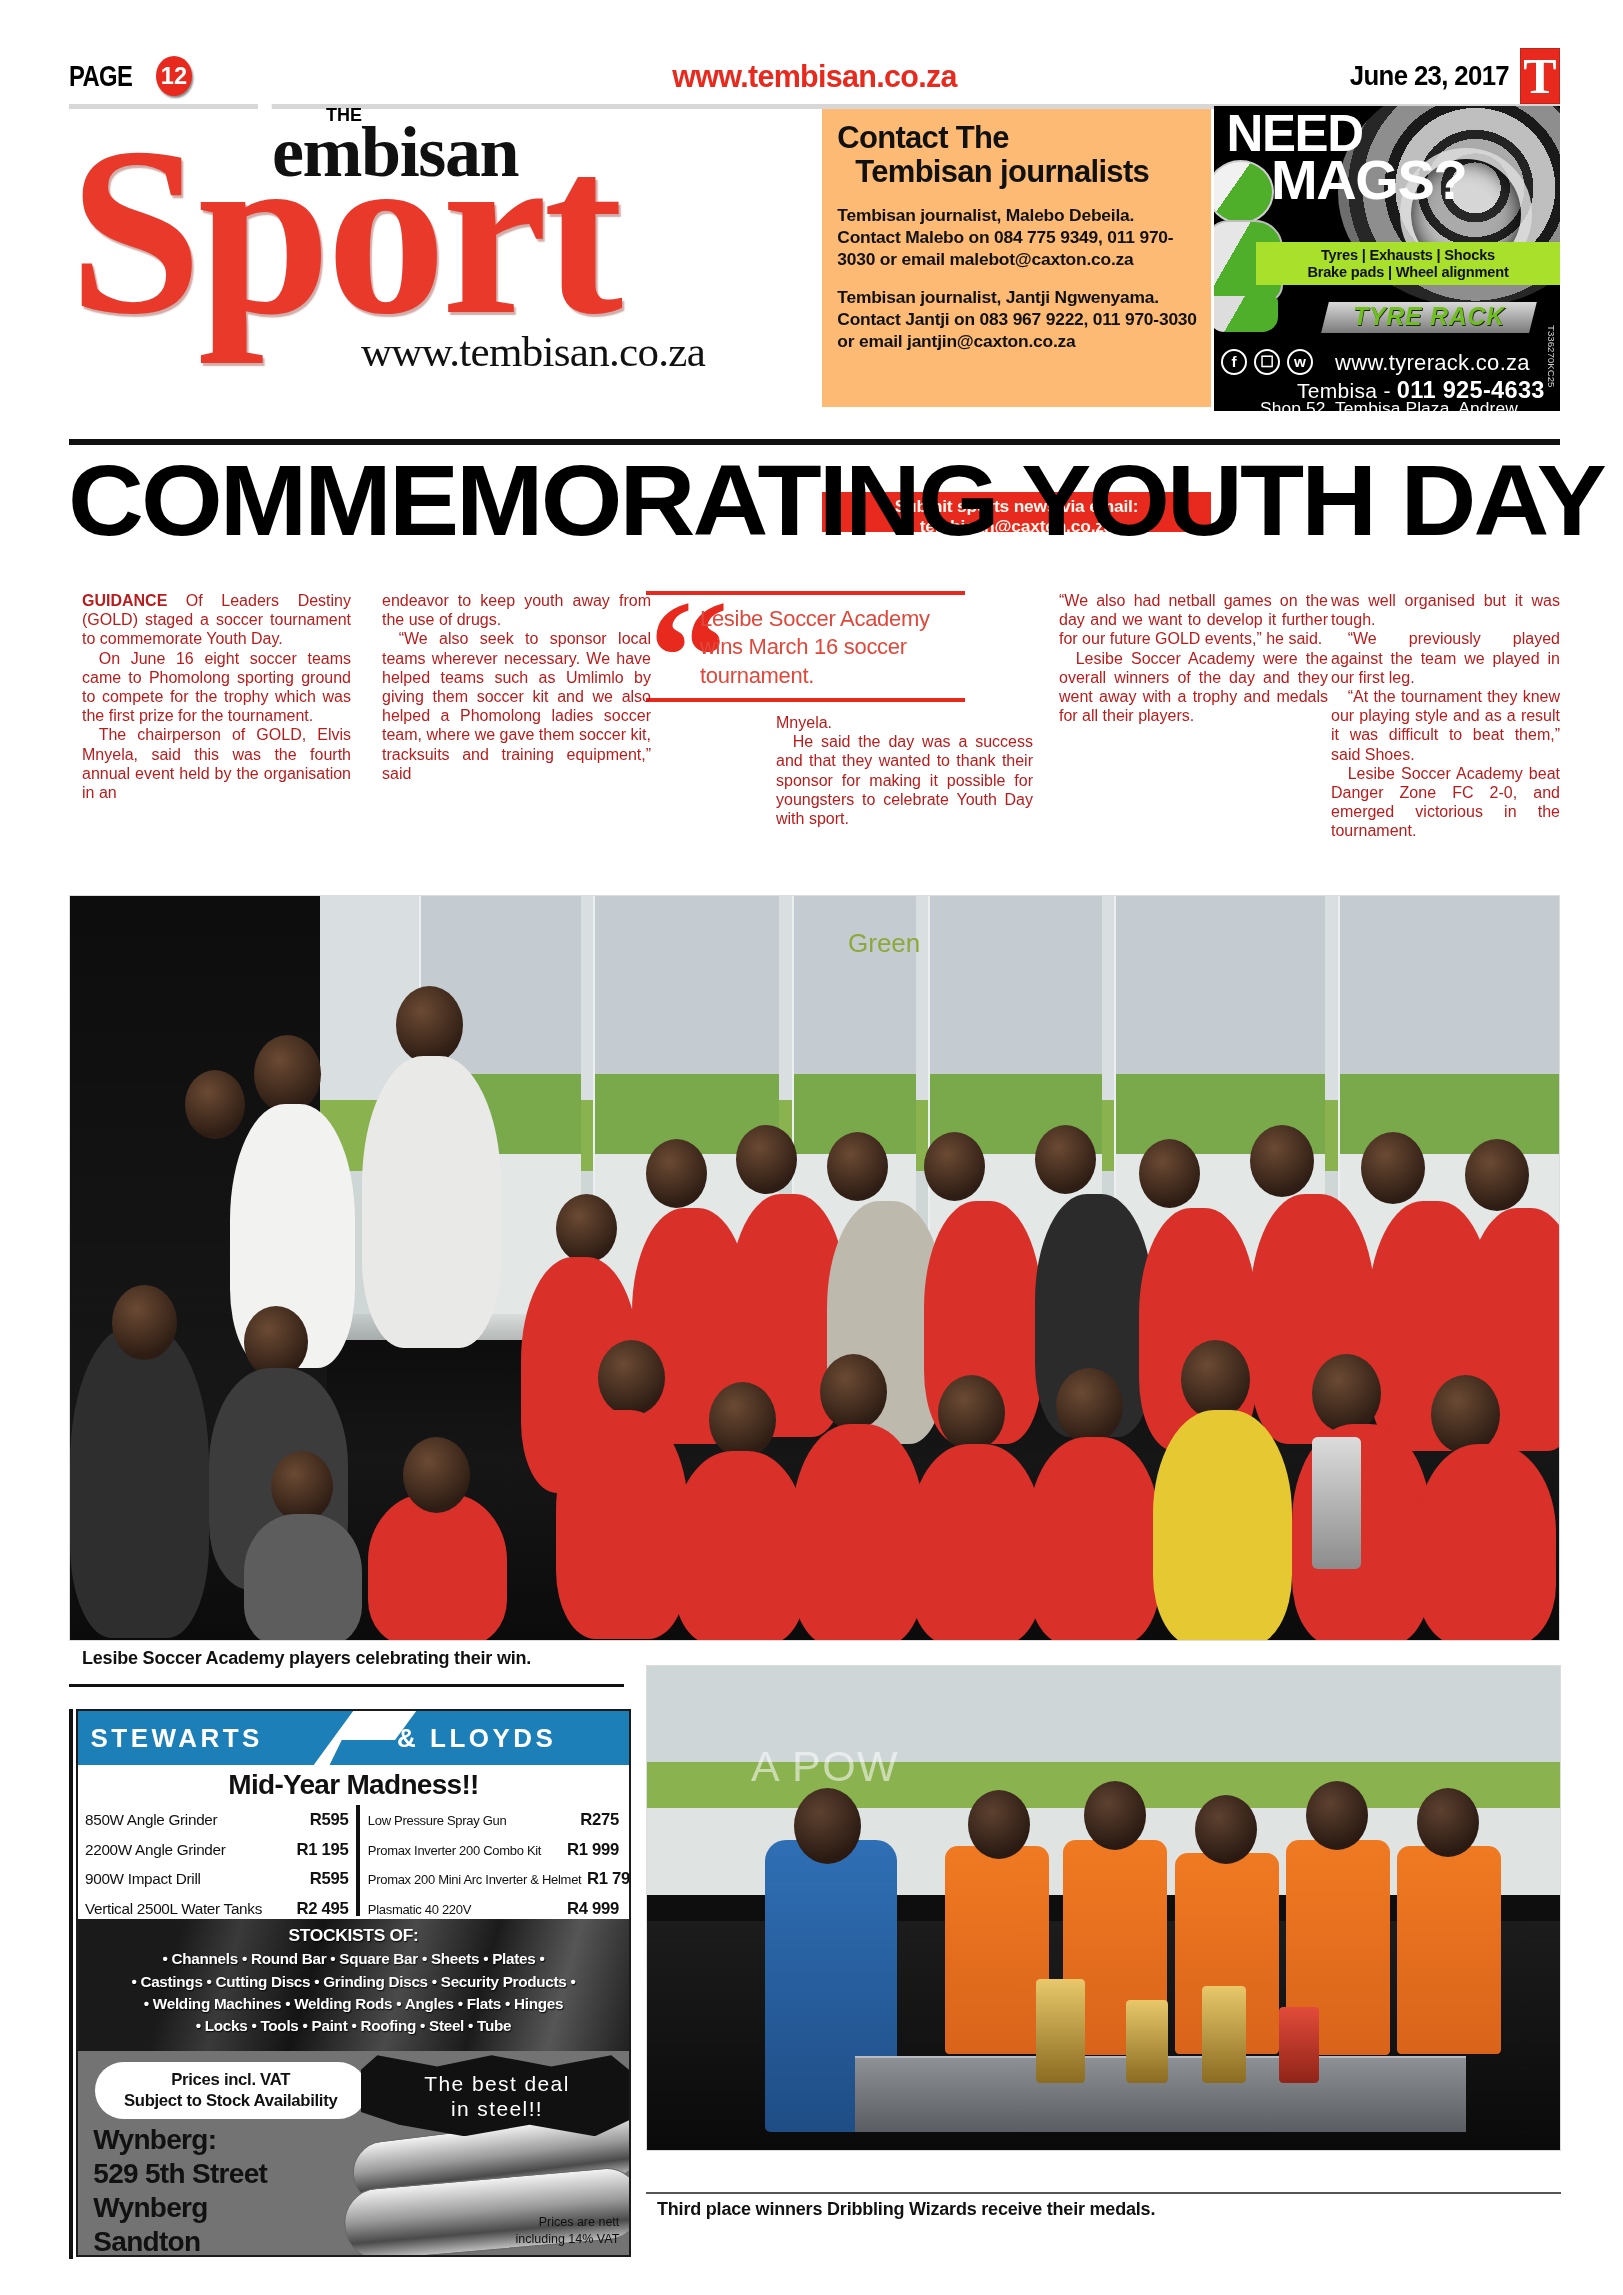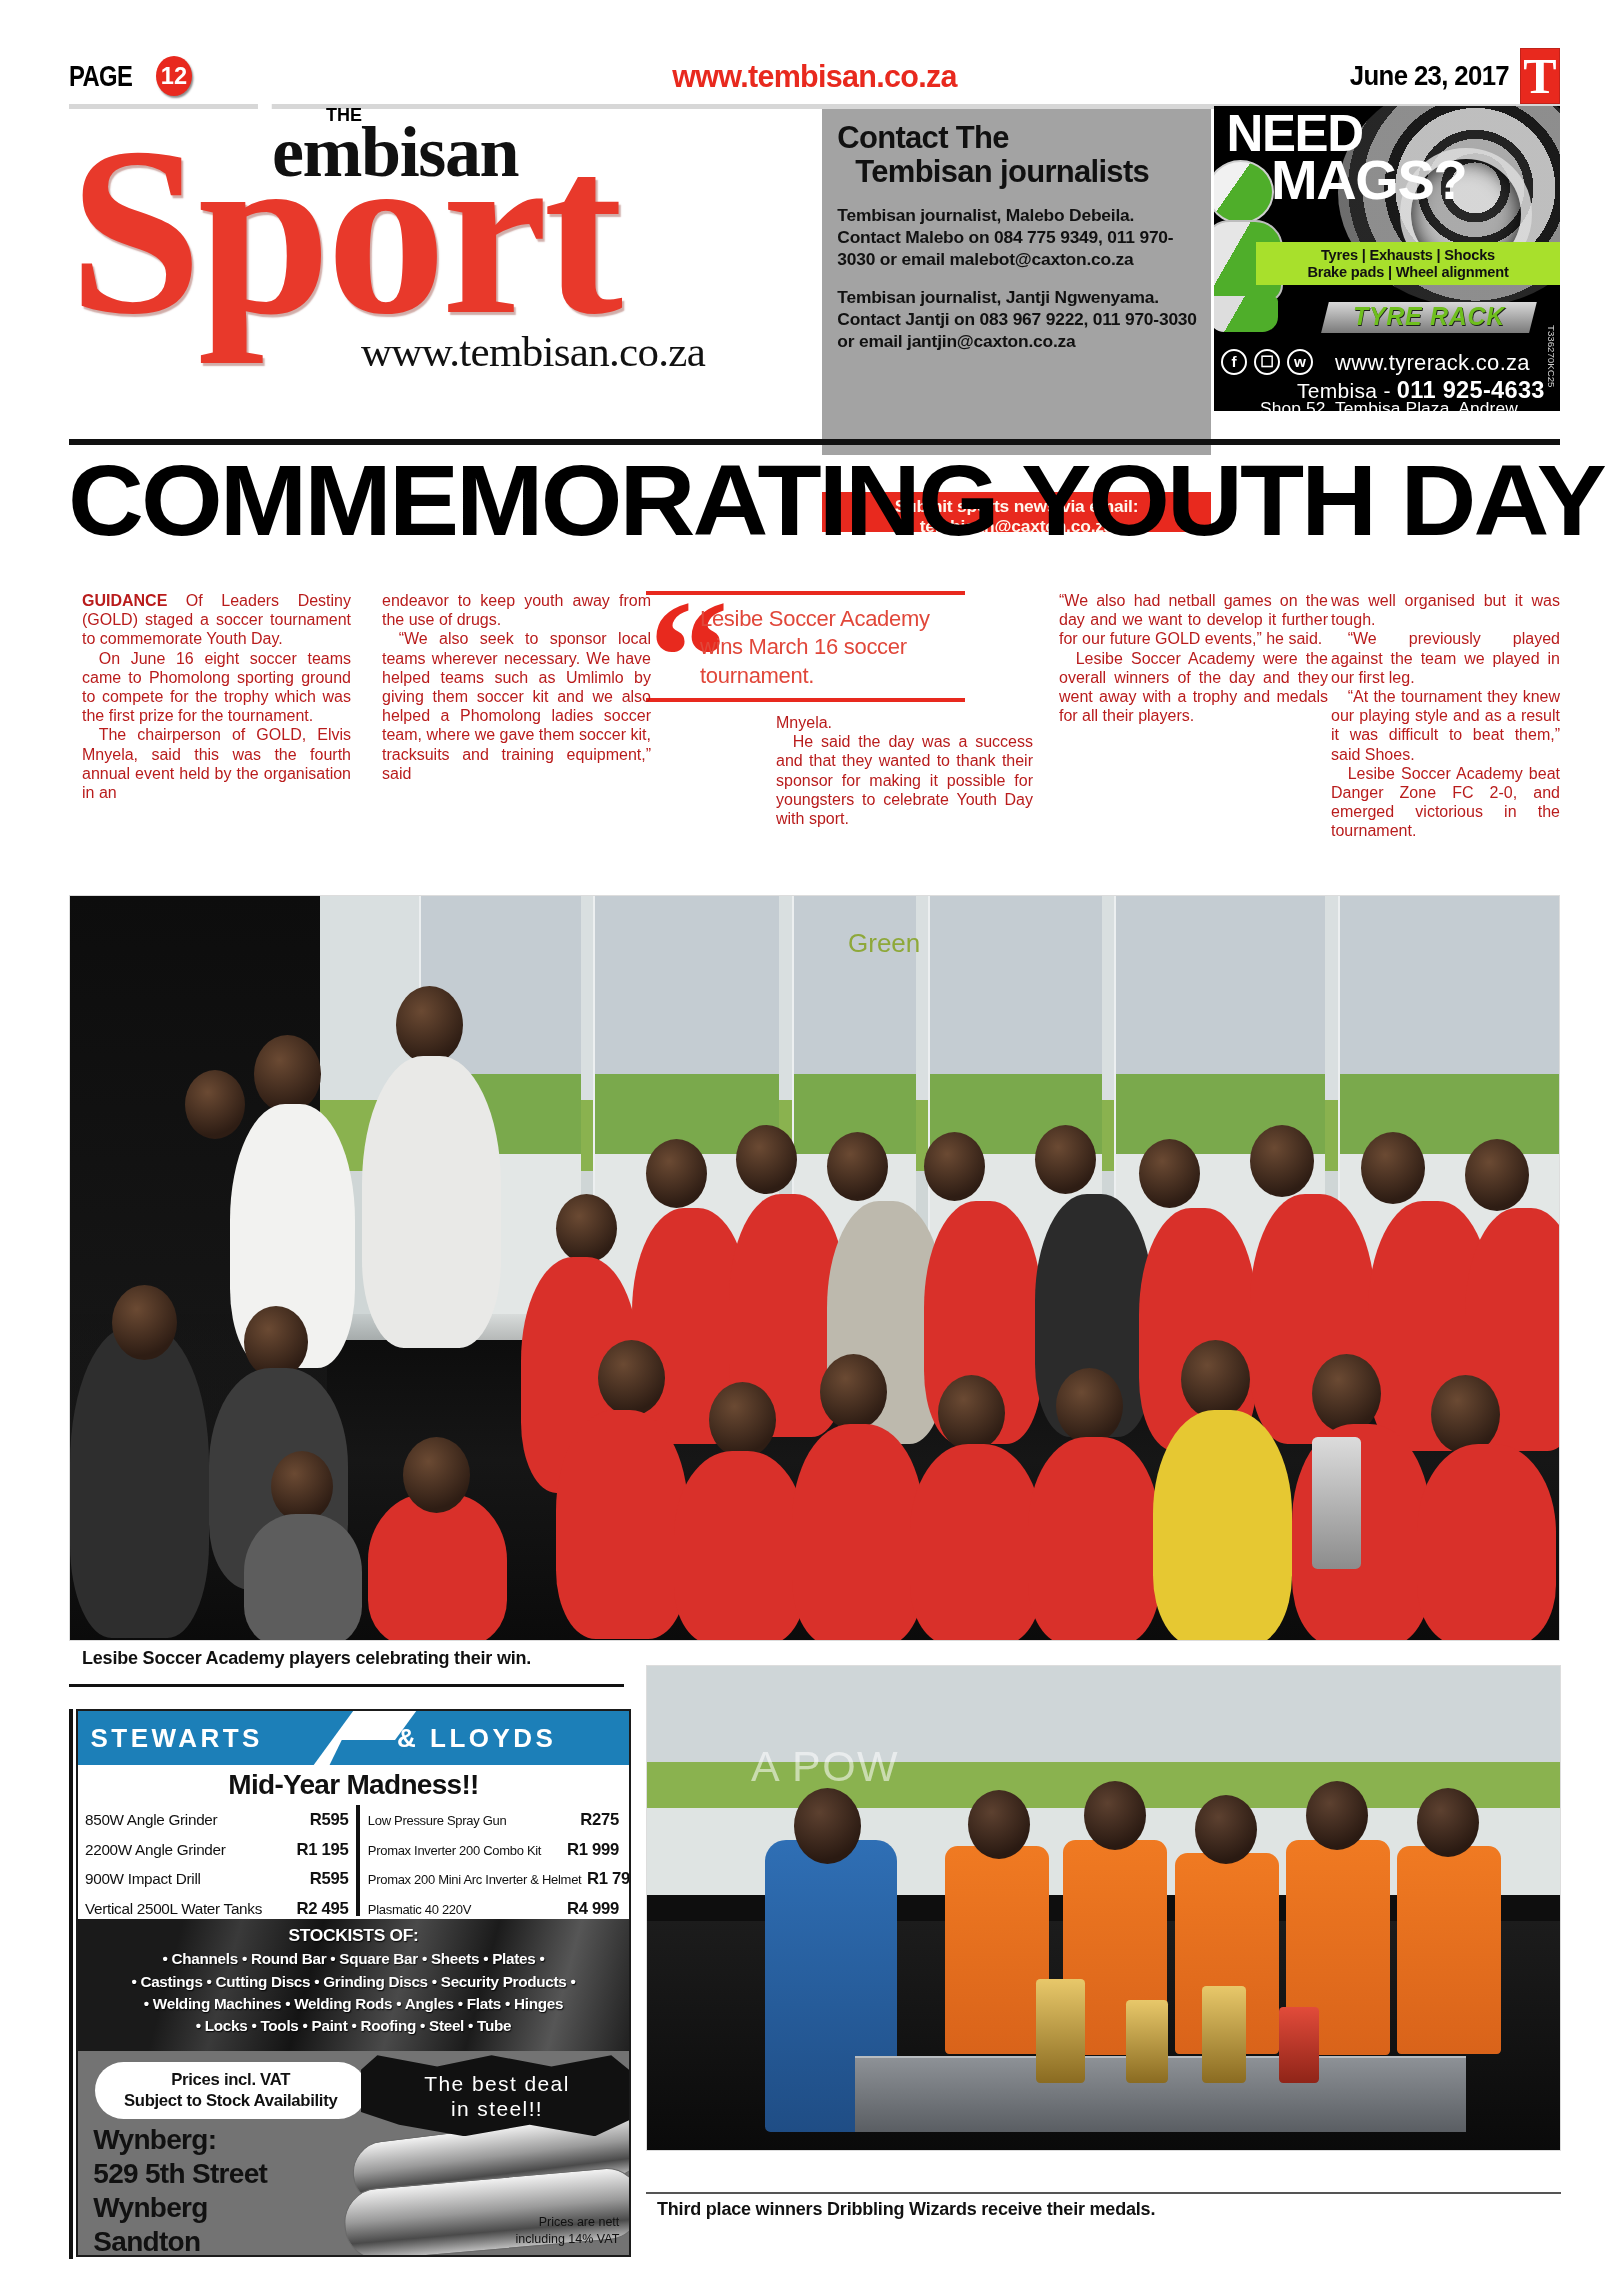--- a/index.html
+++ b/index.html
@@ -87,22 +87,22 @@
     letter-spacing:-1.4px; margin-top:12.5px;
   }
   .sportlogo .weburl {
     position:absolute; left:292px; top:221px;
     font-family:"Liberation Serif", serif; font-size:43px; color:#111;
     letter-spacing:-0.7px;
   }
 
   
   .contactbox {
-    position:absolute; left:753px; top:2.8px; width:389px; height:346px;
-    background:#a3a3a3; padding:12.5px 14px 0 15.3px;
+    position:absolute; left:753px; top:2.8px; width:389px; height:298px;
+    background:#fdba74; padding:12.5px 14px 0 15.3px;
   }
   .contactbox h2 {
     font-family:"Liberation Sans", sans-serif; font-weight:bold;
     font-size:31px; line-height:1.08; color:#111; letter-spacing:-0.7px;
   }
   .contactbox h2 .l2 { display:block; padding-left:18px; }
   .contactbox p {
     font-family:"Liberation Sans", sans-serif; font-weight:bold;
     font-size:17.4px; line-height:1.28; color:#111; margin-top:15.3px;
     letter-spacing:-0.2px;

